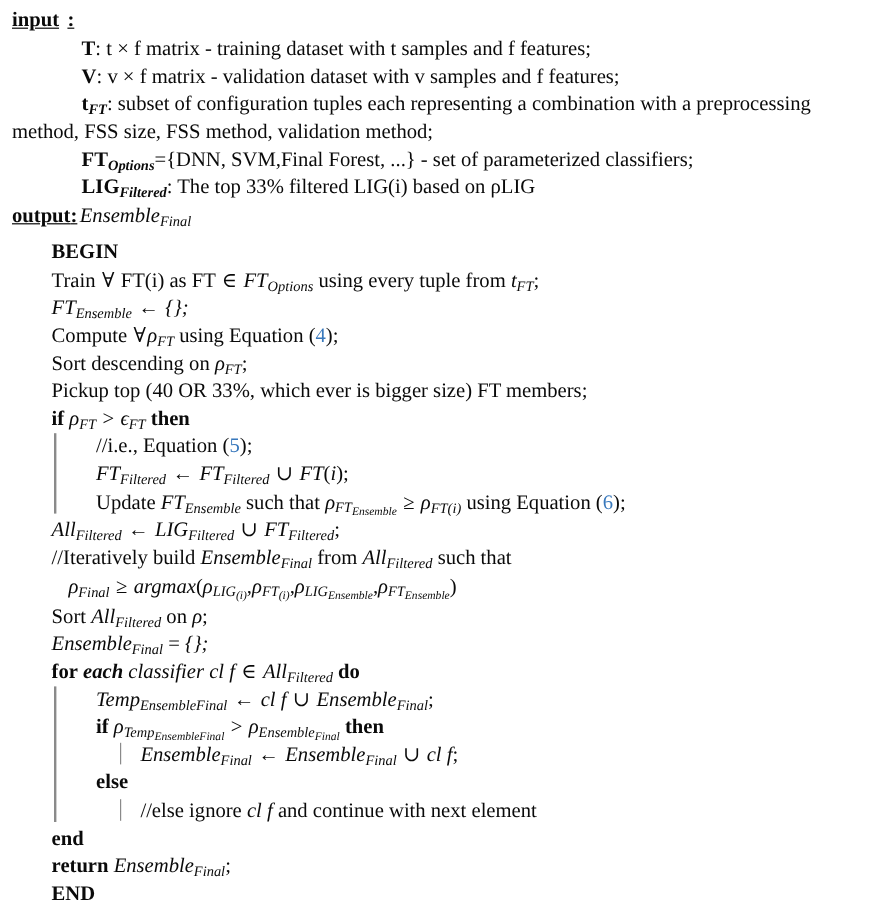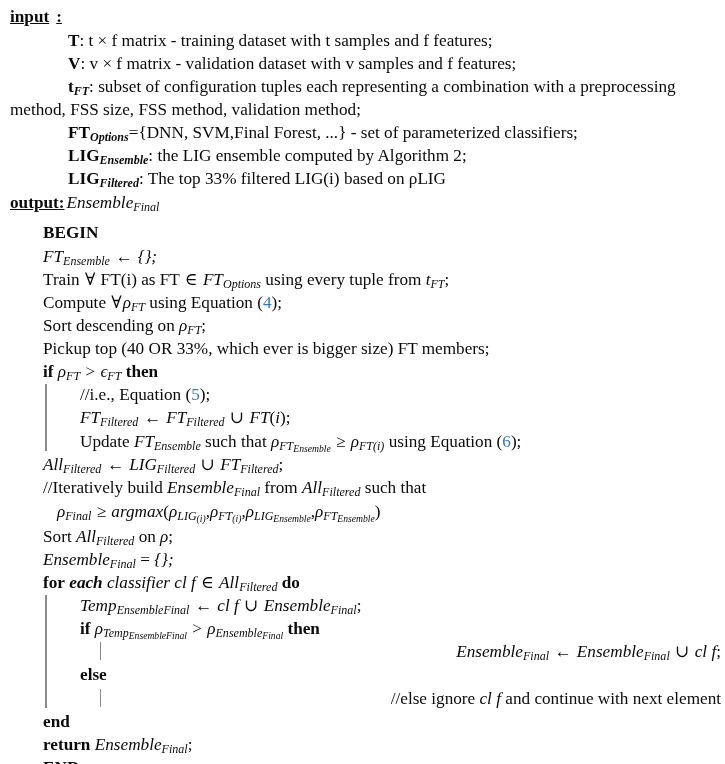--- a/index.html
+++ b/index.html
@@ -70,21 +70,20 @@
     left: 0px;
     top: 1px;
     bottom: 2px;
     width: 1.5px;
     background: #8a8a8a;
   }
   .blk2 {
     position: relative;
     padding-left: 17px;
     margin-left: 20px;
-    text-align: right;
   }
   .blk2::before {
     content: "";
     position: absolute;
     left: 0px;
     top: 2px;
     bottom: 3px;
     width: 1.3px;
     background: #8a8a8a;
   }
@@ -126,42 +125,39 @@
   </div>
 
   <div class="io-item">
     <span class="kw">t</span><sub class="kw">FT</sub><span>: subset of configuration tuples each representing a combination with a preprocessing method, FSS size, FSS method, validation method;</span>
   </div>
 
   <div class="io-item">
     <span class="kw">FT</span><sub class="kw">Options</sub><span>={DNN, SVM,Final Forest, ...} - set of parameterized classifiers;</span>
   </div>
 
-  <div class="io-item">
-    <span class="kw">LIG</span><sub class="kw">Ensemble</sub><span>: the LIG ensemble computed by Algorithm 2;</span>
-  </div>
 
   <div class="io-item">
     <span class="kw">LIG</span><sub class="kw">Filtered</sub><span>: The top 33% filtered LIG(i) based on ρLIG</span>
   </div>
 
   <div class="out-row">
     <span class="head-label">output</span><span class="head-label">:</span><span class="it" style="padding-left:2px;">Ensemble</span><sub>Final</sub>
   </div>
 
   <div class="body">
 
     <div class="stmt kw">BEGIN</div>
 
     <div class="stmt">
+      Train <span class="op">∀</span> FT(i) as FT <span class="op">∈</span> <span class="it">FT</span><sub>Options</sub> using every tuple from <span class="it">t</span><sub>FT</sub>;
+    </div>
+
+    <div class="stmt">
       <span class="it">FT</span><sub>Ensemble</sub> <span class="op">←</span> <span class="it">{};</span>
-    </div>
-
-    <div class="stmt">
-      Train <span class="op">∀</span> FT(i) as FT <span class="op">∈</span> <span class="it">FT</span><sub>Options</sub> using every tuple from <span class="it">t</span><sub>FT</sub>;
     </div>
 
     <div class="stmt">
       Compute <span class="op">∀</span><span class="rho">ρ</span><sub>FT</sub> using Equation (<span class="eq">4</span>);
     </div>
 
     <div class="stmt">
       Sort descending on <span class="rho">ρ</span><sub>FT</sub>;
     </div>
 

